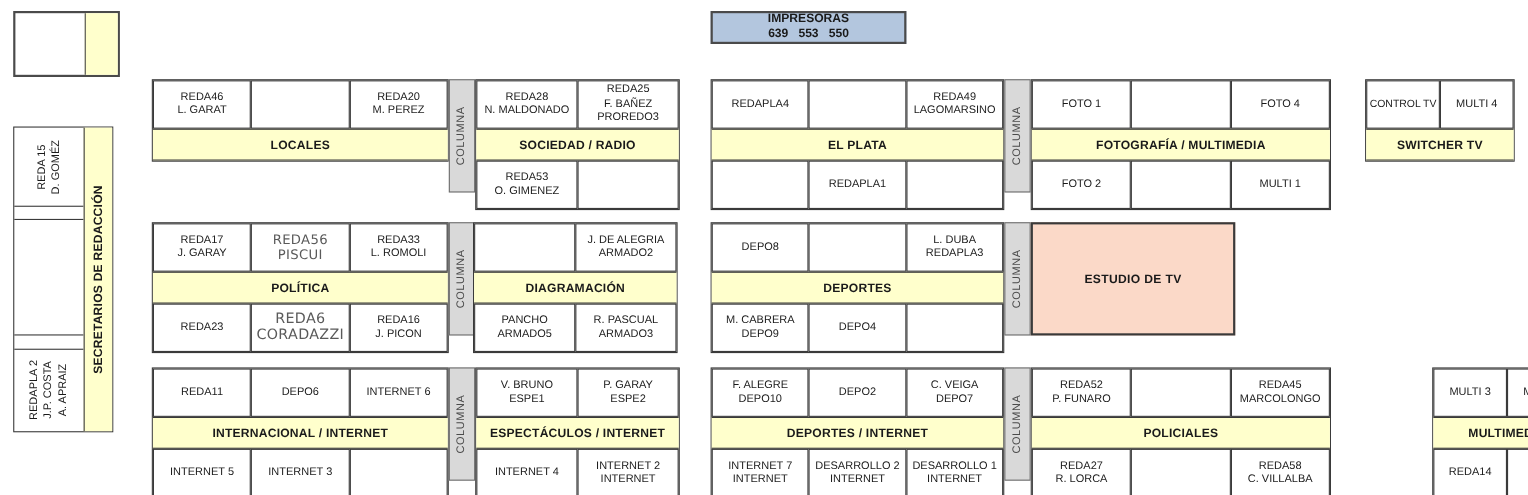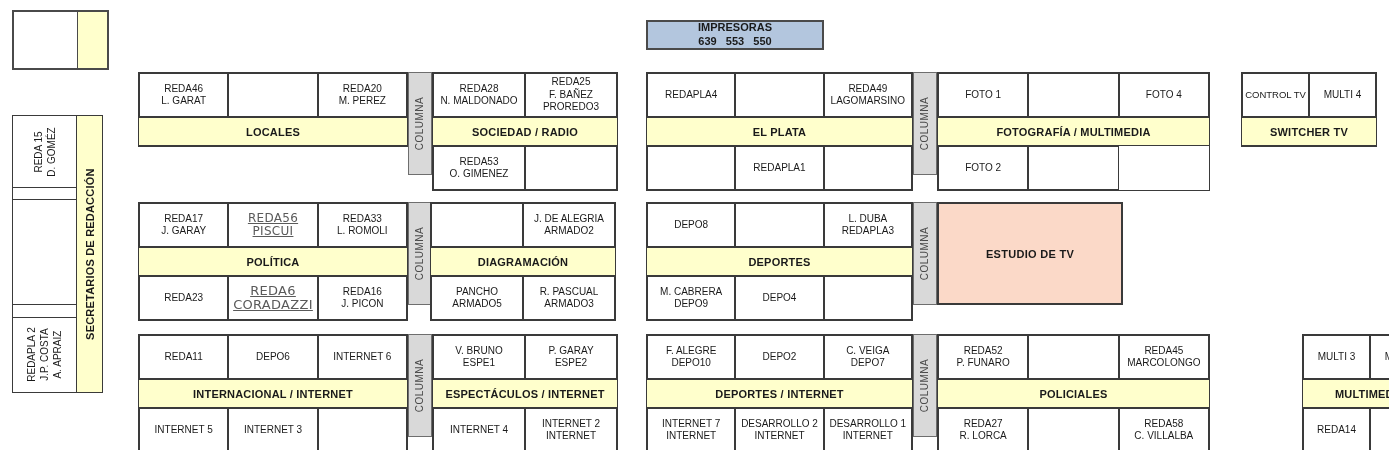--- a/index.html
+++ b/index.html
@@ -12,21 +12,21 @@
   
   .section{position:absolute; border:1px solid var(--line); background:#fff;}
   .cells{display:grid; height:44px;}
   .cell{
     border:1px solid var(--line);
     display:flex; align-items:center; justify-content:center;
     text-align:center; white-space:pre-line;
     font-size:10px; line-height:1.25; padding:0 1px;
     overflow:hidden;
   }
-  .cell.alt{font-family:"DejaVu Sans", sans-serif; color:#5a5a5a; font-size:12px; line-height:1.1; letter-spacing:.3px;text-decoration:underline;}
+  .cell.alt{font-family:"DejaVu Sans", sans-serif; color:#5a5a5a; font-size:12px; line-height:1.1; letter-spacing:.3px;}
   .band{
     height:29px; background:var(--band);
     border-top:1px solid var(--line); border-bottom:1px solid var(--line);
     display:flex; align-items:center; justify-content:center;
     font-weight:bold; font-size:11px; letter-spacing:.2px; white-space:pre;
   }
 
   
   .columna{
     position:absolute; width:24px; height:103px;
@@ -39,21 +39,21 @@
   .vtext{
     display:block; transform:rotate(-90deg);
     white-space:pre-line; text-align:center; line-height:1.3; font-size:10px;
   }
 
   
   .printers{
     position:absolute; left:646px; top:10px; width:178px; height:30px;
     background:var(--printers); border:2px solid #4a4a4a;
     display:flex; flex-direction:column; align-items:center; justify-content:center;
-    font-weight:bold; font-size:11px; line-height:1.25;margin-top:10px;
+    font-weight:bold; font-size:11px; line-height:1.25;
   }
   .printers span{white-space:pre;}
 
   
   .corner-box{
     position:absolute; left:12px; top:10px; width:97px; height:60px;
     border:2px solid #4a4a4a; display:flex; background:#fff;
   }
   .corner-box .cw{flex:1;}
   .corner-box .cy{width:30px; background:var(--band); border-left:1px solid #4a4a4a;}
@@ -171,20 +171,21 @@
   <div class="section" style="left:937px; top:72px; width:273px">
     <div class="cells" style="grid-template-columns:repeat(3,1fr)">
       <div class="cell">FOTO 1</div>
       <div class="cell"></div>
       <div class="cell">FOTO 4</div>
     </div>
     <div class="band">FOTOGRAFÍA / MULTIMEDIA</div>
     <div class="cells" style="grid-template-columns:repeat(3,1fr)">
       <div class="cell">FOTO 2</div>
       <div class="cell"></div>
+      <div class="cell">MULTI 1</div>
     </div>
   </div>
 
   <div class="section" style="left:1241px; top:72px; width:136px">
     <div class="cells" style="grid-template-columns:repeat(2,1fr)">
       <div class="cell" style="font-size:9.5px">CONTROL TV</div>
       <div class="cell">MULTI 4</div>
     </div>
     <div class="band">SWITCHER TV</div>
   </div>

